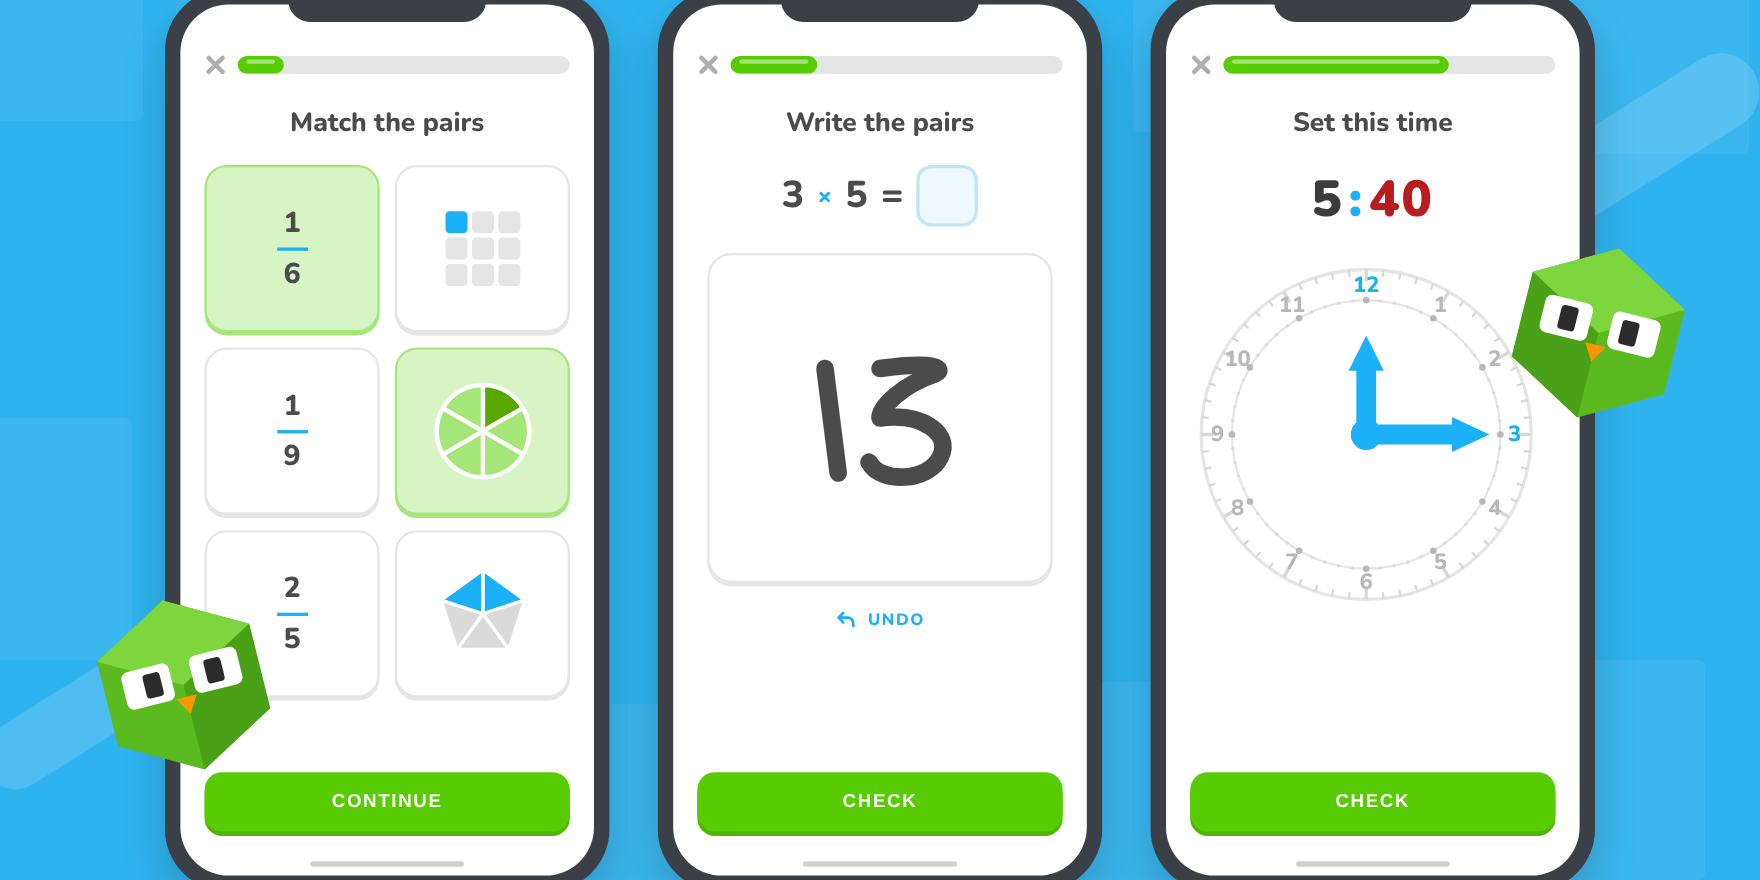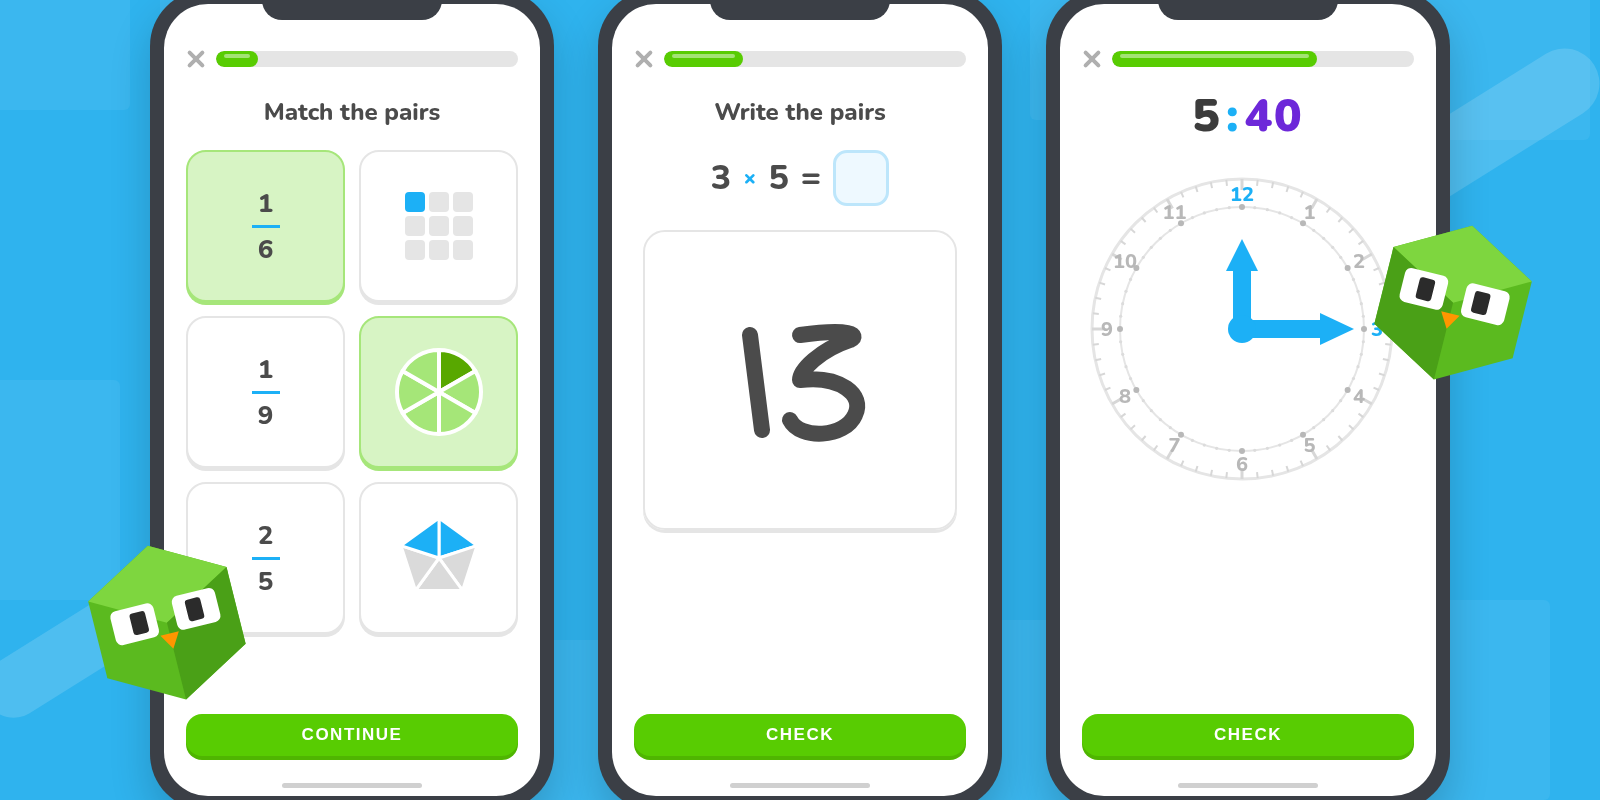--- a/index.html
+++ b/index.html
@@ -65,21 +65,21 @@
   .close-x{width:18px;height:18px;position:relative;}
   .close-x::before,.close-x::after{content:"";position:absolute;left:8px;top:-2px;width:4px;height:22px;background:#afafaf;border-radius:2px;}
   .close-x::before{transform:rotate(45deg);} .close-x::after{transform:rotate(-45deg);}
   .progress-track{flex:1;height:16px;background:#e5e5e5;border-radius:10px;overflow:hidden;position:relative;}
   .progress-fill{height:100%;background:var(--green);border-radius:10px;position:relative;}
   .progress-fill::after{content:"";position:absolute;top:3px;left:8px;right:8px;height:4px;background:rgba(255,255,255,0.45);border-radius:3px;}
 
   .prompt{font-size:24px;font-weight:800;color:var(--text);text-align:center;margin:12px 0 22px;}
 
   .cta{
-    width:100%;height:42px;background:var(--green);border:none;border-radius:16px;
+    width:100%;height:54px;background:var(--green);border:none;border-radius:16px;
     color:#fff;font-size:17px;font-weight:800;letter-spacing:1.5px;
     box-shadow:0 4px 0 var(--green-dark);
     margin-top:auto;margin-bottom:18px;
   }
 
   
   .pair-grid{display:grid;grid-template-columns:1fr 1fr;gap:14px;}
   .tile{
     background:#fff;border:2px solid var(--card-border);border-radius:20px;
     box-shadow:0 3px 0 var(--card-border);
@@ -95,21 +95,21 @@
 
   
   .eqrow{display:flex;align-items:center;justify-content:center;gap:12px;font-size:34px;font-weight:800;color:var(--text);margin-bottom:24px;}
   .eq-x{color:var(--blue);font-size:22px;font-weight:900;}
   .answer-box{width:56px;height:56px;border:3px solid #bde6fb;background:#eef9ff;border-radius:14px;}
   .write-pad{width:314px;height:300px;margin:0 auto;border:2px solid var(--card-border);box-shadow:0 3px 0 var(--card-border);border-radius:22px;display:flex;align-items:center;justify-content:center;}
   .undo-row{display:flex;align-items:center;justify-content:center;gap:10px;margin-top:24px;color:var(--blue);font-weight:800;letter-spacing:1.5px;font-size:15px;}
 
   
   .time-display{font-size:46px;font-weight:900;letter-spacing:2px;text-align:center;margin-bottom:22px;}
-  .time-display .h{color:#3c3c3c;} .time-display .c{color:var(--blue);margin:0 4px;} .time-display .m{color:#6d28d9;}
+  .time-display .h{color:#3c3c3c;} .time-display .c{color:var(--blue);margin:0 4px;} .time-display .m{color:#b91c1c;}
   .clock-wrap{display:flex;justify-content:flex-start;}
 
   
   .mascot{position:absolute;z-index:20;}
   .m1{left:70px;top:520px;transform:rotate(-14deg);}
   .m2{right:50px;top:200px;transform:rotate(14deg);}
 </style>
 </head>
 <body>
 
@@ -217,34 +217,41 @@
       <div class="answer-box"></div>
     </div>
     <div class="write-pad">
       <svg width="200" height="200" viewBox="0 0 200 200">
         <g fill="none" stroke="#4b4b4b" stroke-width="16" stroke-linecap="round" stroke-linejoin="round">
           <path d="M50 55 L62 150"></path>
           <path d="M100 55 C150 48 160 55 150 60 C120 70 100 90 100 100 C140 95 165 115 155 135 C145 158 100 160 90 140"></path>
         </g>
       </svg>
     </div>
+    <div class="undo-row">
+      <svg width="20" height="20" viewBox="0 0 24 24">
+        <path d="M9 14 L4 9 L9 4 M4 9 H14 a6 6 0 0 1 6 6 v3" fill="none" stroke="#1cb0f6" stroke-width="3" stroke-linecap="round" stroke-linejoin="round"></path>
+      </svg>
+      <span>UNDO</span>
+    </div>
     <button class="cta">CHECK</button>
     <div class="home-indicator"></div>
   </div>
 </div>
 
 <div class="phone">
   <div class="notch"></div>
   <div class="screen">
     <div class="topbar">
       <div class="close-x"></div>
       <div class="progress-track">
         <div class="progress-fill" style="width:68%"></div>
       </div>
     </div>
+    <div class="prompt">Set this time</div>
     <div class="time-display">
       <span class="h">5</span><span class="c">:</span><span class="m">40</span>
     </div>
     <div class="clock-wrap">
       <svg id="clocksvg" width="320" height="320" viewBox="-160 -160 320 320">
         <circle r="150" fill="#fff" stroke="#e5e5e5" stroke-width="3"></circle>
         <circle r="122" fill="none" stroke="#e5e5e5" stroke-width="2"></circle>
 
         <g id="clock-ticks">
             <line x1="9.184850993605149e-15" y1="-150" x2="8.511295254074105e-15" y2="-139" stroke="#d7d7d7" stroke-width="3"></line>

